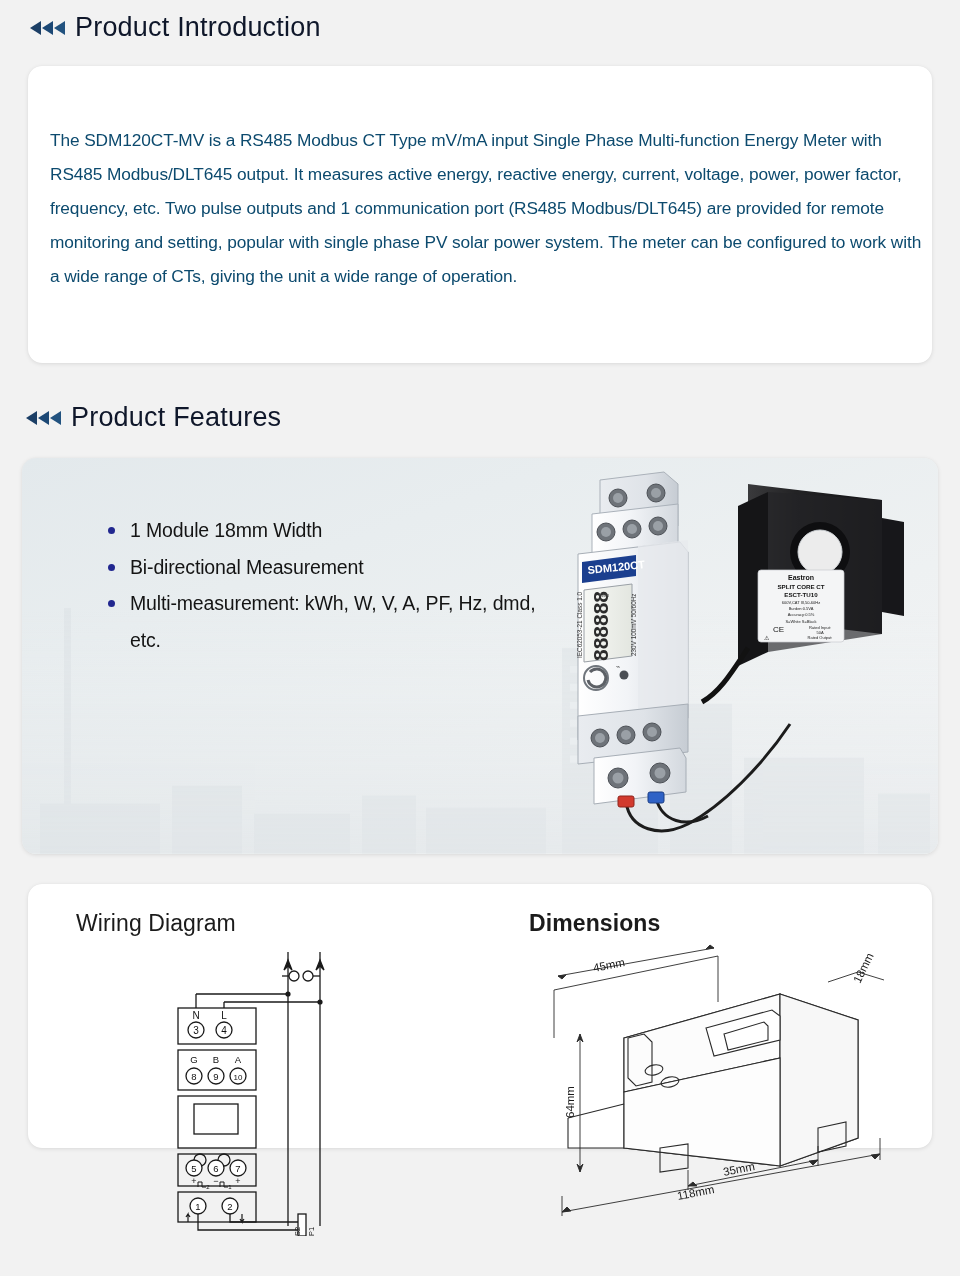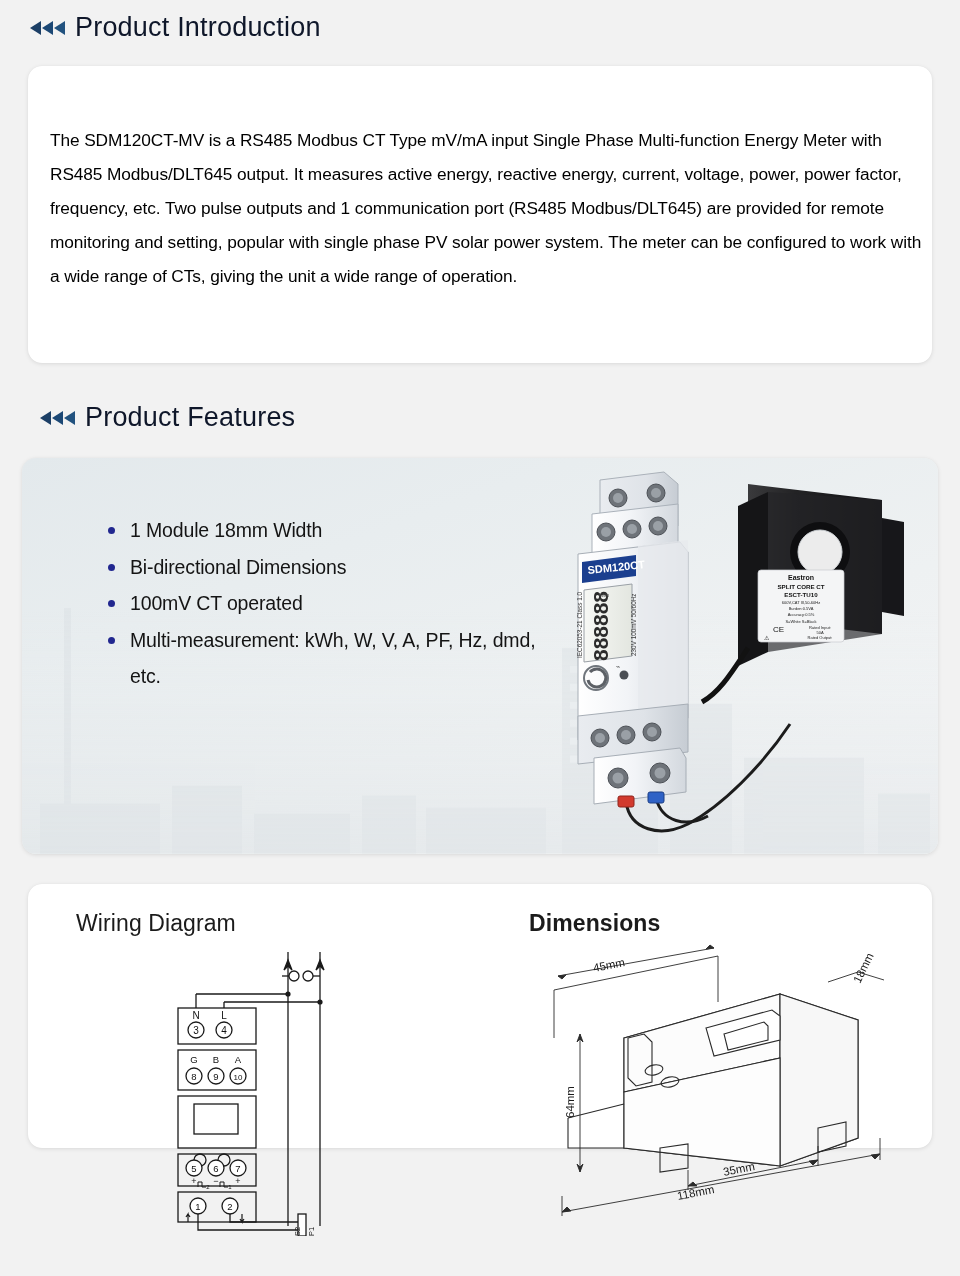--- a/index.html
+++ b/index.html
@@ -54,25 +54,25 @@
   #intro-head { position: absolute; left: 30px; top: 14px; }
   #intro-card { left: 28px; top: 66px; width: 904px; height: 297px; }
 
   .intro-text {
     position: absolute;
     left: 22px;
     top: 40px;
     width: 872px;
     font-size: 17.3px;
     line-height: 34px;
-    color: #000000;
+    color: #0c4a6e;
     letter-spacing: -0.1px;
   }
 
-  #features-head { position: absolute; left: 40px; top: 404px; }
+  #features-head { position: absolute; left: 26px; top: 404px; }
 
   
   #features-card {
     left: 22px; top: 458px; width: 916px; height: 396px;
     background: linear-gradient(160deg,#e3e9ec 0%, #e8edef 28%, #eef1f2 60%, #f4f5f6 100%);
     overflow: hidden;
   }
   .city-wash {
     position: absolute;
     left: 0; bottom: 0;
@@ -178,22 +178,21 @@
       <rect x="548" y="76" width="80" height="7"></rect>
       <rect x="548" y="94" width="80" height="7"></rect>
       <rect x="548" y="112" width="80" height="7"></rect>
       <rect x="548" y="130" width="80" height="7"></rect>
       <rect x="548" y="148" width="80" height="7"></rect>
     </g>
   </svg>
 
   <ul class="feature-list">
     <li>1 Module 18mm Width</li>
-    <li>Bi-directional Dimensions</li>
-    <li>100mV CT operated</li>
+    <li>Bi-directional Measurement</li>
     <li>Multi-measurement: kWh, W, V, A, PF, Hz, dmd, etc.</li>
   </ul>
 
   <svg id="product-photo" viewBox="0 0 386 388">
     <defs>
       <linearGradient id="caseG" x1="0" y1="0" x2="1" y2="0">
         <stop offset="0%" stop-color="#ffffff"></stop>
         <stop offset="45%" stop-color="#f2f4f7"></stop>
         <stop offset="100%" stop-color="#d3d8de"></stop>
       </linearGradient>

